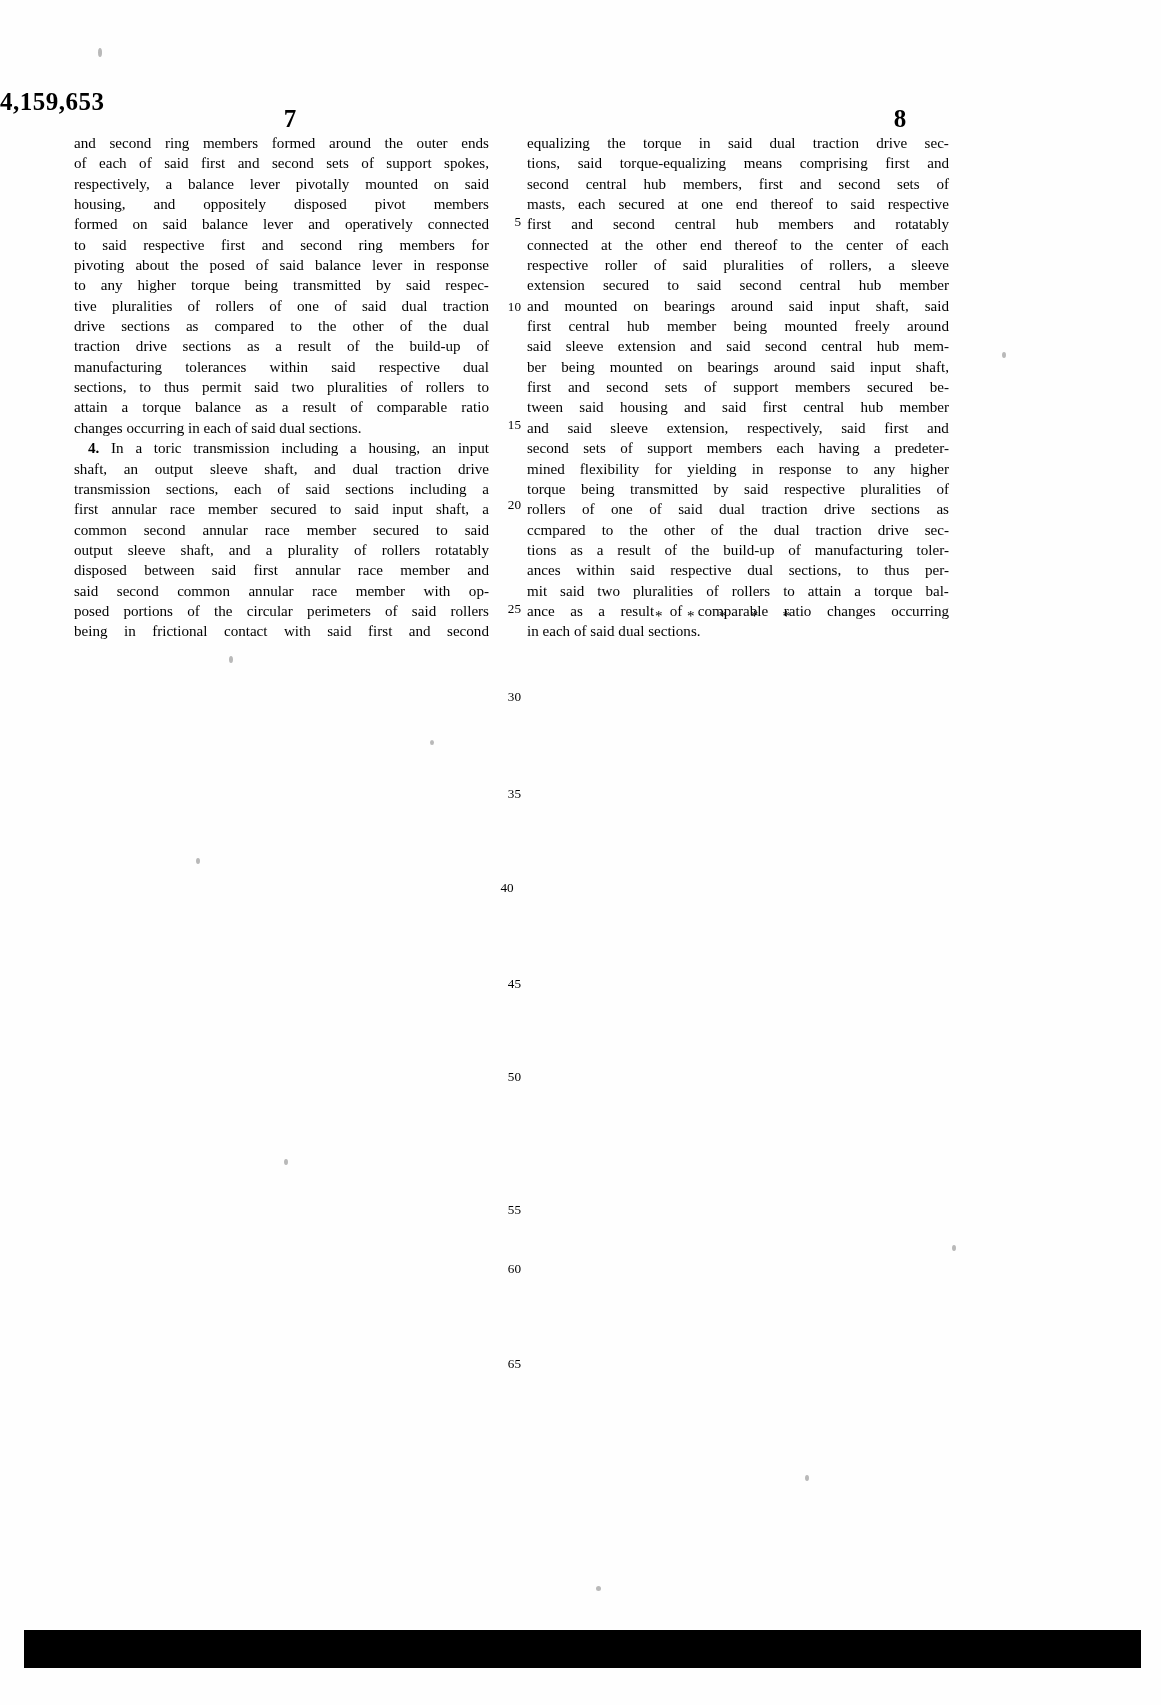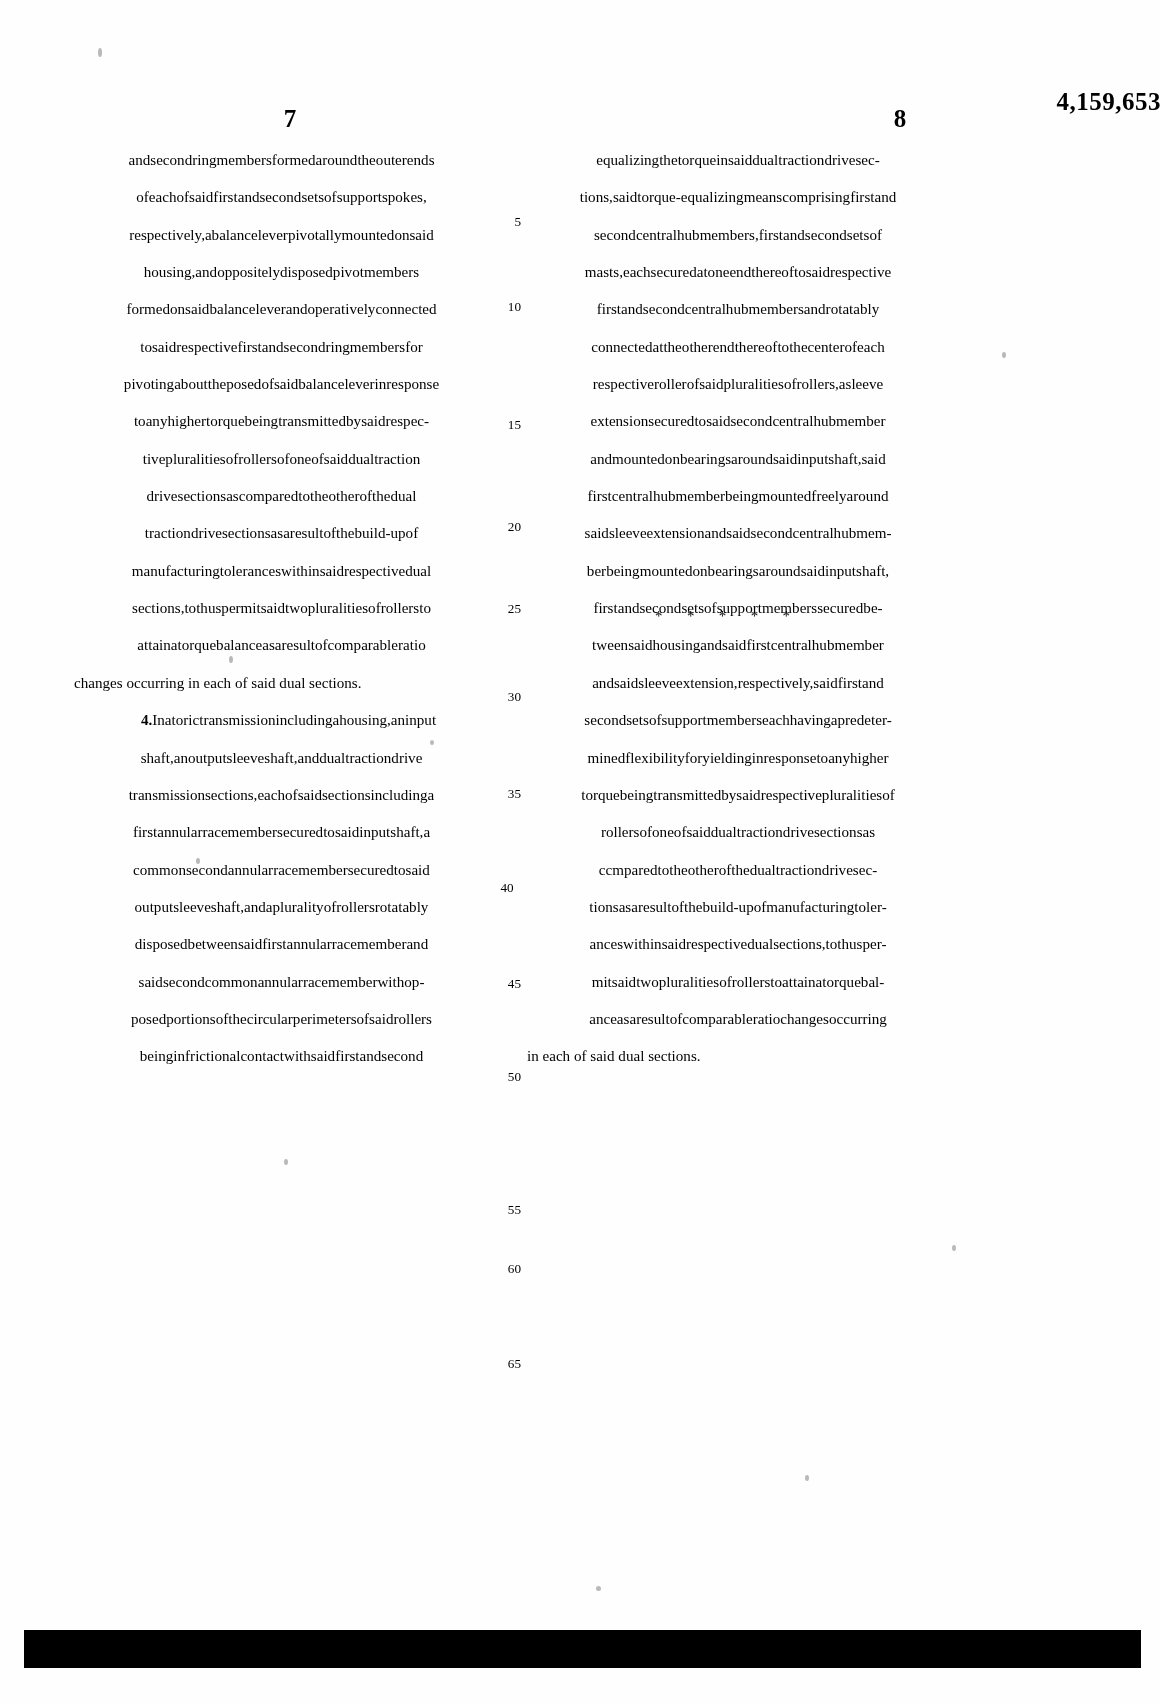--- a/index.html
+++ b/index.html
@@ -22,21 +22,21 @@
     inset: 0;
     background: #fefefe;
   }
 
   
   #patent-number {
     position: absolute;
     top: 88px;
     left: 0;
     width: 1161px;
-    text-align: right;
+    text-align: left;
     font-size: 25px;
     font-weight: bold;
     letter-spacing: 0.5px;
   }
   #col-num-left {
     position: absolute;
     top: 105px;
     left: 235px;
     width: 110px;
     text-align: center;
@@ -69,23 +69,22 @@
   #column-right {
     left: 527px;
     width: 422px;
   }
   .claim-no {
     font-weight: bold;
   }
   
   .ln {
     display: flex;
-    justify-content: center;
+    justify-content: space-between;
     white-space: nowrap;
-    margin-top: 17px;
   }
   .ln.last {
     display: block;
   }
   .ln > span { display: inline-block; }
 
   
   #line-numbers {
     position: absolute;
     left: 493px;
@@ -689,21 +688,21 @@
           <span>occurring</span>
         </div>
         <div class="ln last">in each of said dual sections.</div>
       </div>
     </div>
 
   <div id="line-numbers">
       <div class="lnum" style="top: 81px;">5</div>
       <div class="lnum" style="top: 166px;">10</div>
       <div class="lnum" style="top: 284px;">15</div>
-      <div class="lnum" style="top: 386px;">20</div>
+      <div class="lnum" style="top: 364px;">20</div>
       <div class="lnum" style="top: 468px;">25</div>
     </div>
 
   <div id="lower-line-numbers">
       <div class="lnum" style="top: 689px;">30</div>
       <div class="lnum" style="top: 786px;">35</div>
       <div class="lnum" style="top: 880px; text-align: center;">40</div>
       <div class="lnum" style="top: 976px;">45</div>
       <div class="lnum" style="top: 1069px;">50</div>
       <div class="lnum" style="top: 1165px; margin-top: 37px;">55</div>

